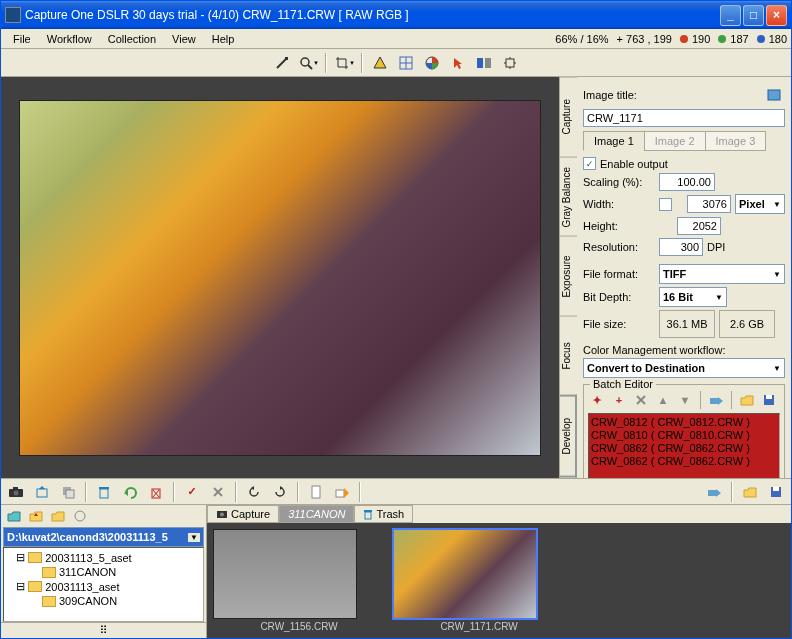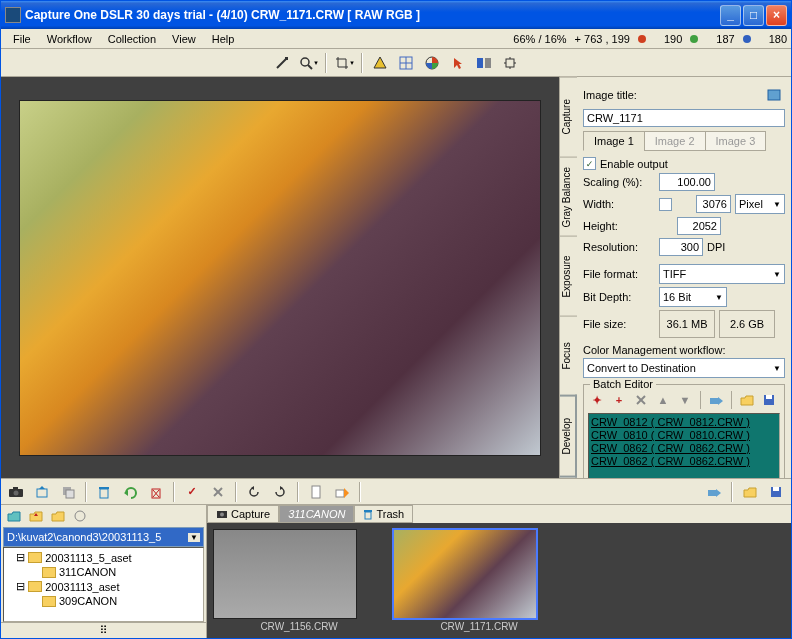--- a/index.html
+++ b/index.html
@@ -1,54 +1,54 @@
 <!DOCTYPE html>
 <html><head>
 <meta charset="utf-8">
 <style>
 * { margin: 0; padding: 0; box-sizing: border-box; font-family: Tahoma, sans-serif; font-size: 11px; }
 body { width: 792px; height: 639px; background: #ece9d8; overflow: hidden; border: 1px solid #0054e3; }
 .titlebar { height: 28px; background: linear-gradient(to bottom, #3b8cf4 0%, #2968d4 8%, #0054e3 40%, #0054e3 88%, #0040b0 100%); display: flex; align-items: center; padding: 0 4px; color: white; }
 .titlebar .appicon { width: 16px; height: 16px; margin-right: 4px; background: #1a4a7a; border: 1px solid #888; }
-.titlebar .title { flex: 1; font-weight: bold; font-size: 12px; }
+.titlebar .title { flex: 1; font-weight: normal; font-size: 12px; }
 .titlebar .win-btns { display: flex; gap: 2px; }
 .titlebar .win-btn { width: 21px; height: 21px; border-radius: 3px; display: flex; align-items: center; justify-content: center; color: white; font-weight: bold; font-size: 12px; border: 1px solid rgba(255,255,255,0.5); }
 .min-btn, .max-btn { background: linear-gradient(#5a9be0, #2968d4); }
 .close-btn { background: linear-gradient(#f08060, #e04020); }
 .menubar { height: 20px; background: #ece9d8; display: flex; align-items: center; padding: 0 4px; border-bottom: 1px solid #aca899; }
 .menubar .menu-item { padding: 2px 8px; cursor: default; }
 .menubar .spacer { flex: 1; }
 .menubar .status-info { display: flex; gap: 8px; align-items: center; }
-.rgb-box { display: inline-flex; align-items: center; gap: 18px; }
+.rgb-box { display: inline-flex; align-items: center; gap: 4px; }
 .rgb-dot { width: 8px; height: 8px; border-radius: 50%; }
 .toolbar { height: 28px; background: #ece9d8; display: flex; align-items: center; justify-content: center; gap: 4px; border-bottom: 1px solid #aca899; }
 .tb-btn { width: 22px; height: 22px; display: flex; align-items: center; justify-content: center; border: 1px solid transparent; }
 .tb-sep { width: 2px; height: 20px; border-left: 1px solid #aca899; border-right: 1px solid #fff; margin: 0 2px; }
 .main-area { display: flex; height: 401px; }
 .viewer { flex: 1; background: #404040; position: relative; overflow: hidden; display:flex; align-items:center; justify-content:center;}
 .viewer-img { width: 522px; height: 356px; background: linear-gradient(135deg, #c8d088 0%, #a8b060 15%, #e8a830 30%, #d88820 40%, #604050 55%, #503040 75%, #c0c8d0 100%); border: 1px solid #222; }
 .side-tabs { width: 18px; background: #ece9d8; display: flex; flex-direction: column; border-left: 1px solid #aca899; }
 .vert-tab { flex: 1; writing-mode: vertical-rl; transform: rotate(180deg); text-align: center; padding: 6px 1px; border-bottom: 1px solid #aca899; background: #ece9d8; cursor: default; font-size: 10px; }
 .vert-tab.selected { background: #ece9d8; border: 2px solid #919b9c; border-right: none; font-weight: normal; }
 .right-panel { width: 214px; background: #ece9d8; padding: 4px 6px; overflow: hidden; }
 .field-row { display: flex; align-items: center; margin: 3px 0; gap: 4px; }
 .field-label { width: 72px; }
 .field-input { border: 1px solid #7f9db9; background: white; padding: 1px 3px; height: 18px; }
 .field-input.right { text-align: right; }
 .img-tabs { display: flex; margin: 4px 0 6px; }
 .img-tab { padding: 3px 10px; border: 1px solid #aca899; background: #f5f3e9; margin-right: -1px; color: #999; }
 .img-tab.active { background: #ece9d8; border-bottom: 1px solid #ece9d8; color: #000; }
-.combo { border: 1px solid #7f9db9; background: white; height: 20px; display: flex; align-items: center; padding: 8px 3px; }
+.combo { border: 1px solid #7f9db9; background: white; height: 20px; display: flex; align-items: center; padding: 8px 3px; font-weight: bold; }
 .combo .arrow { margin-left: auto; font-size: 8px; }
 .readonly-box { border: 1px solid #aca899; background: #ece9d8; padding: 2px 6px; height: 28px; display: inline-flex; align-items: center; justify-content: center; }
 .fieldset { border: 1px solid #aca899; margin-top: 6px; padding: 4px; position: relative; }
 .fieldset .legend { position: absolute; top: -7px; left: 6px; background: #ece9d8; padding: 0 3px; }
 .batch-icons { display: flex; gap: 4px; margin: 2px 0 4px; }
 .batch-icon { width: 18px; height: 18px; display: flex; align-items: center; justify-content: center; }
-.batch-list { border: 1px inset #aca899; background: #0f766e; height: 78px; padding: 2px; overflow: hidden; text-decoration: underline; }
+.batch-list { border: 1px inset #aca899; background: #b91c1c; height: 78px; padding: 2px; overflow: hidden; }
 .batch-list div { white-space: nowrap; line-height: 13px; }
 .bottom-toolbar { height: 26px; background: #ece9d8; border-top: 1px solid #aca899; display: flex; align-items: center; padding: 0 4px; gap: 4px; }
 .browser-area { height: 134px; display: flex; border-top: 1px solid #aca899; }
 .folder-panel { width: 206px; background: #ece9d8; border-right: 1px solid #aca899; display: flex; flex-direction: column; }
 .folder-icons { height: 22px; display: flex; align-items: center; gap: 4px; padding: 0 4px; }
 .folder-combo { margin: 0 2px; }
 .folder-tree { flex: 1; background: white; border: 1px inset #aca899; margin: 0 2px; padding: 2px; overflow: hidden; }
 .tree-item { display: flex; align-items: center; gap: 3px; padding: 1px 0; }
 .tree-folder-icon { width: 14px; height: 11px; background: #f8d060; border: 1px solid #c8a030; }
 .thumb-panel { flex: 1; background: #404040; display: flex; flex-direction: column; }
@@ -197,21 +197,21 @@
       <span class="checkbox">✓</span>
       <span>Enable output</span>
     </div>
     <div class="field-row">
       <span class="field-label">Scaling (%):</span>
       <input class="field-input right" style="width: 56px;" value="100.00">
     </div>
     <div class="field-row">
       <span class="field-label">Width:</span>
       <span class="checkbox"></span>
-      <input class="field-input right" style="width: 35px; margin-left: auto;" value="3076">
+      <input class="field-input right" style="width: 44px; margin-left: auto;" value="3076">
       <div class="combo" style="width:50px">
           <span>Pixel</span>
           <span class="arrow">▼</span>
         </div>
     </div>
     <div class="field-row">
       <span class="field-label">Height:</span>
       <input class="field-input right" style="width: 44px; margin-left: 18px;" value="2052">
     </div>
     <div class="field-row">

